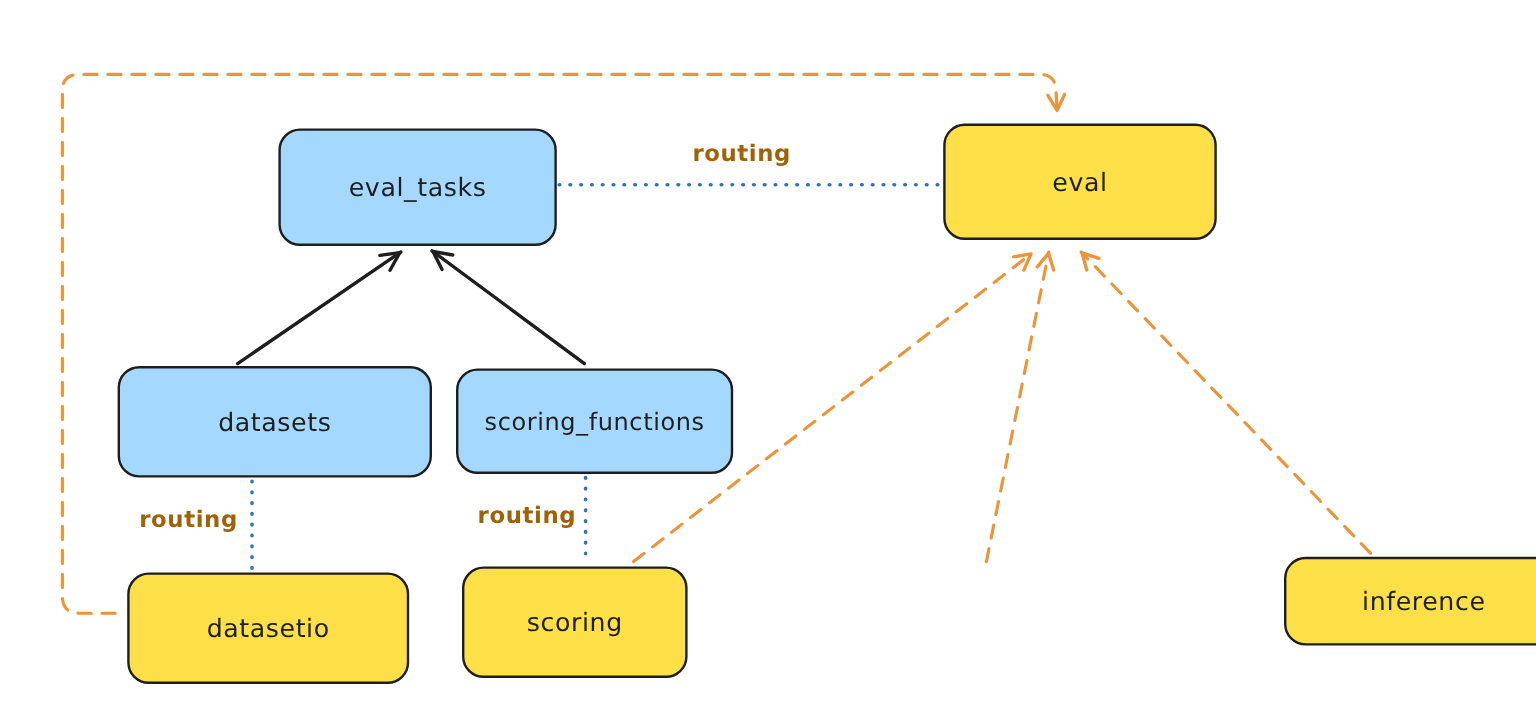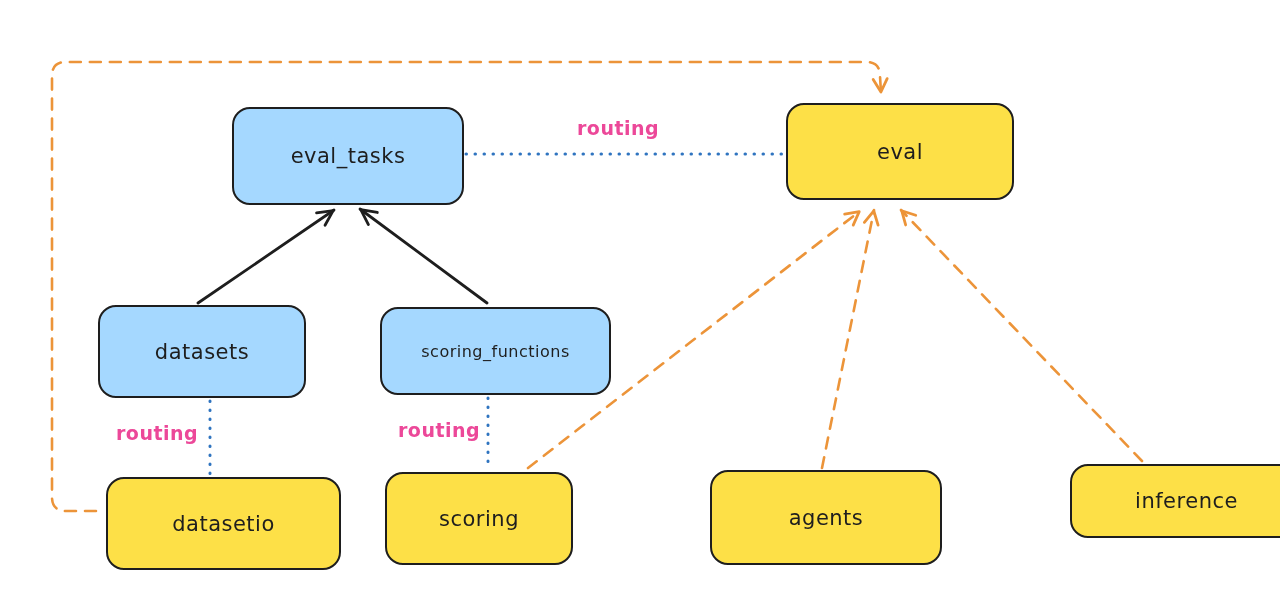--- a/index.html
+++ b/index.html
@@ -24,30 +24,30 @@
     border-radius:18px;
     display:flex;align-items:center;justify-content:center;
     font-size:21px;color:#1e1e1e;
     letter-spacing:0.5px;
   }
   .node.blue{background:#a5d8ff;}
   .node.green{background:#fde047;}
 
   .n-eval-tasks{left:232px;top:107px;width:232px;height:98px;}
   .n-eval{left:786px;top:103px;width:228px;height:97px;}
-  .n-datasets{left:98px;top:305px;width:208px;height:93px;}
-  .n-scoring-functions{left:380px;top:307px;width:231px;height:88px;font-size:16px;}
+  .n-datasets{left:98px;top:305px;width:262px;height:93px;}
+  .n-scoring-functions{left:380px;top:307px;width:231px;height:88px;font-size:20px;}
   .n-datasetio{left:106px;top:477px;width:235px;height:93px;}
   .n-scoring{left:385px;top:472px;width:188px;height:93px;}
   .n-agents{left:710px;top:470px;width:232px;height:95px;}
   .n-inference{left:1070px;top:464px;width:233px;height:74px;}
 
   .edge-label{
     position:absolute;
-    color:#ec4899;
+    color:#a16207;
     font-size:19px;font-weight:bold;
     letter-spacing:0.5px;
   }
   .l-routing-top{left:577px;top:117px;}
   .l-routing-datasetio{left:116px;top:422px;}
   .l-routing-scoring{left:398px;top:419px;}
 </style>
 </head>
 <body>
 
@@ -87,23 +87,20 @@
   </div>
   <div class="node blue n-scoring-functions">
     <span>scoring_functions</span>
   </div>
   <div class="node green n-datasetio">
     <span>datasetio</span>
   </div>
   <div class="node green n-scoring">
     <span>scoring</span>
   </div>
-  <div class="node green n-agents">
-    <span>agents</span>
-  </div>
   <div class="node green n-inference">
     <span>inference</span>
   </div>
 
   <div class="edge-label l-routing-top">routing</div>
   <div class="edge-label l-routing-datasetio">routing</div>
   <div class="edge-label l-routing-scoring">routing</div>
 
 </div>
 

